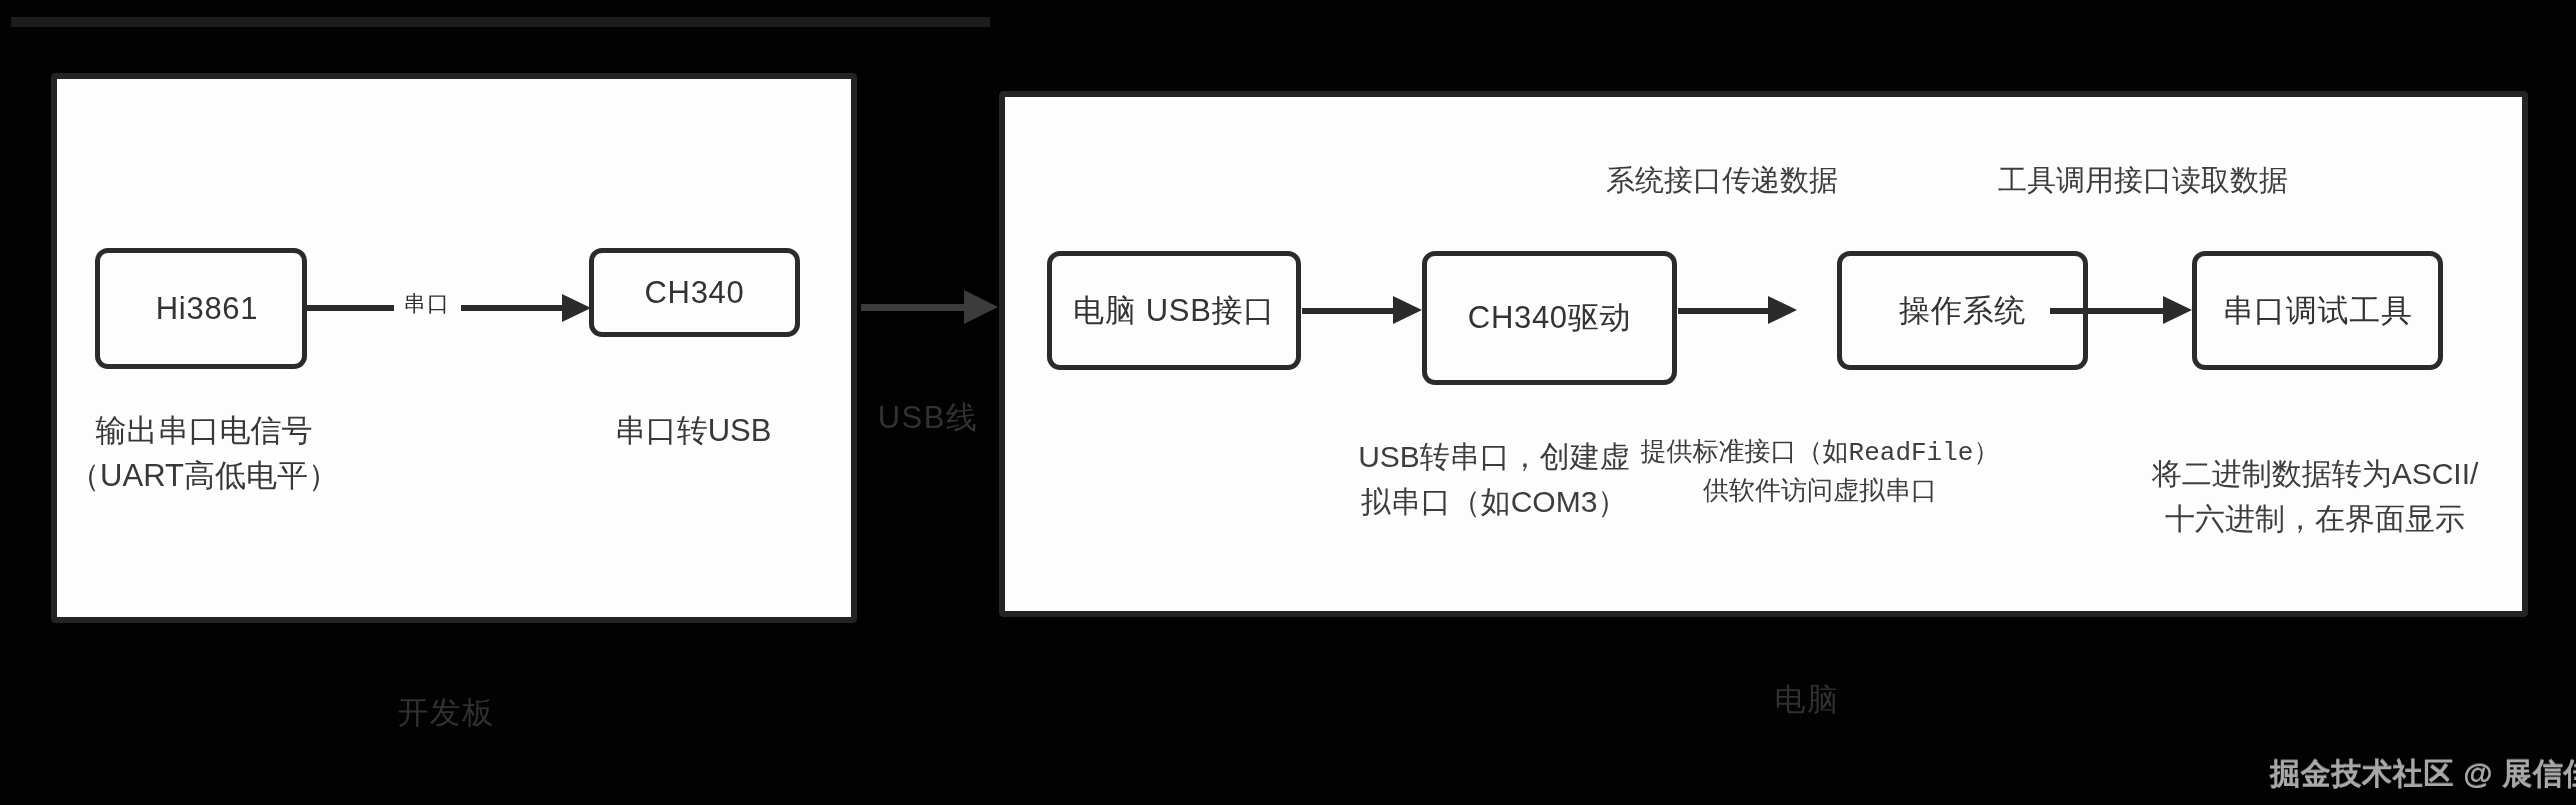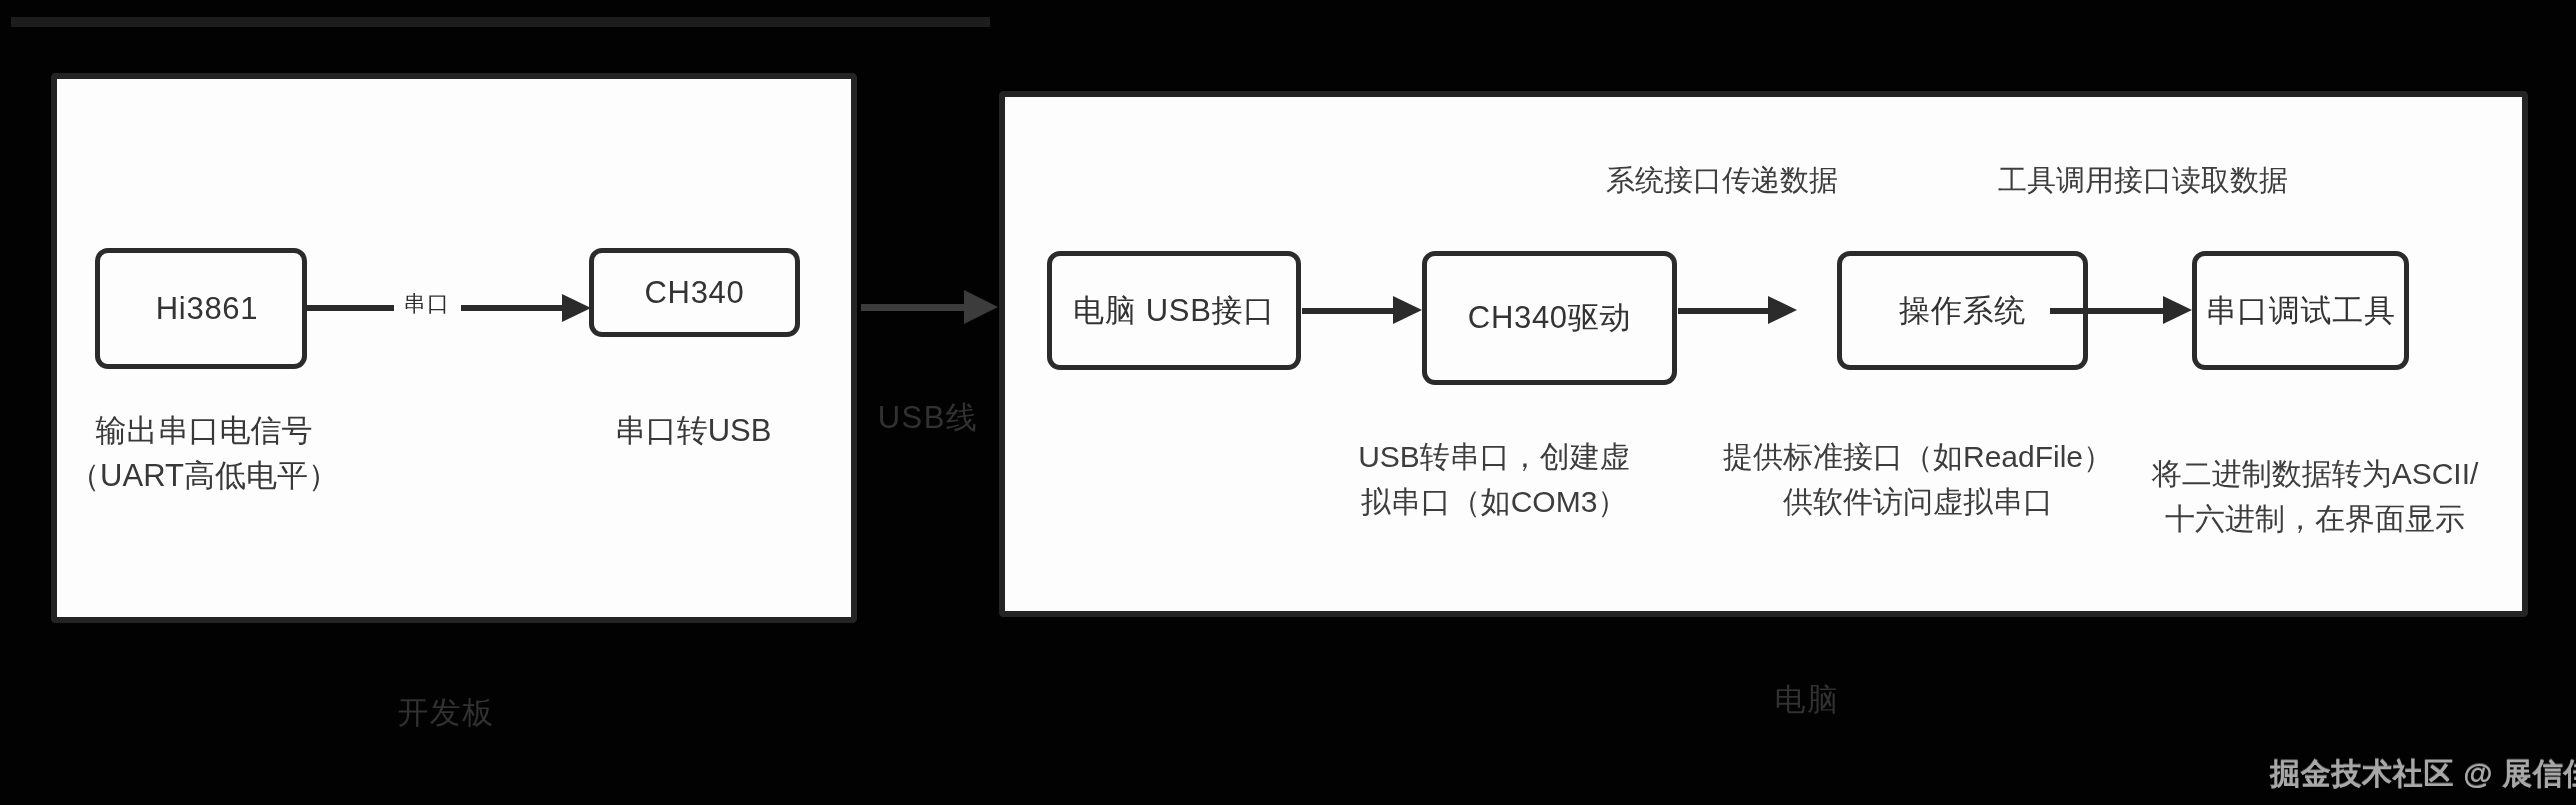--- a/index.html
+++ b/index.html
@@ -84,38 +84,38 @@
 
   <div class="node" style="left:1047px;top:251px;width:254px;height:119px;">
     <span>电脑 USB接口</span>
   </div>
   <div class="node" style="left:1422px;top:251px;width:255px;height:134px;">
     <span>CH340驱动</span>
   </div>
   <div class="node" style="left:1797px;top:251px;width:251px;height:119px;margin-left:40px;">
     <span>操作系统</span>
   </div>
-  <div class="node" style="left:2192px;top:251px;width:217px;height:119px;">
+  <div class="node" style="left:2192px;top:251px;width:251px;height:119px;">
     <span>串口调试工具</span>
   </div>
 
   <div class="hline" style="left:1302px;top:308px;width:92px;height:5.7px;"></div>
   <div class="ahead" style="left:1393px;top:296px;"></div>
 
   <div class="hline" style="left:1678px;top:308px;width:91px;height:5.7px;"></div>
   <div class="ahead" style="left:1768px;top:296px;"></div>
 
   <div class="hline" style="left:2050px;top:308px;width:115px;height:5.7px;"></div>
   <div class="ahead" style="left:2163px;top:296px;"></div>
 
   <div class="annot" style="left:1494px;top:434px;font-size:30px;">
     <span>USB转串口，创建虚</span>
     <span class="line2">拟串口（如COM3）</span>
   </div>
-  <div class="annot" style="left:1918px;top:434px;font-size:30px;">
+  <div class="annot" style="left:1820px;top:434px;font-size:26px;font-family:Liberation Mono, monospace;">
     <span>提供标准接口（如ReadFile）</span>
     <span class="line2">供软件访问虚拟串口</span>
   </div>
   <div class="annot" style="left:2315px;top:451px;font-size:30px;">
     <span>将二进制数据转为ASCII/</span>
     <span class="line2">十六进制，在界面显示</span>
   </div>
 
   <div class="hidden-label" style="left:446px;top:692px;">开发板</div>
   <div class="hidden-label" style="left:1807px;top:679px;">电脑</div>

